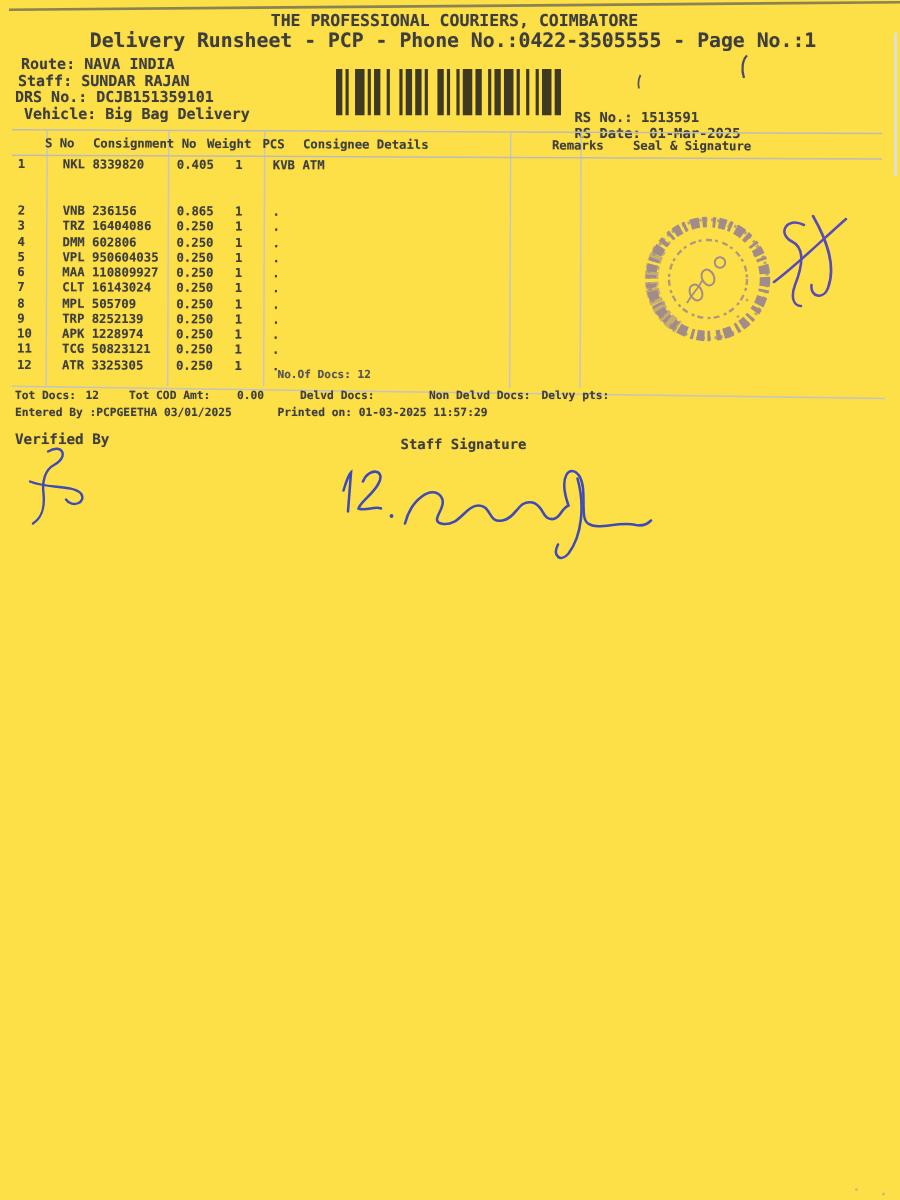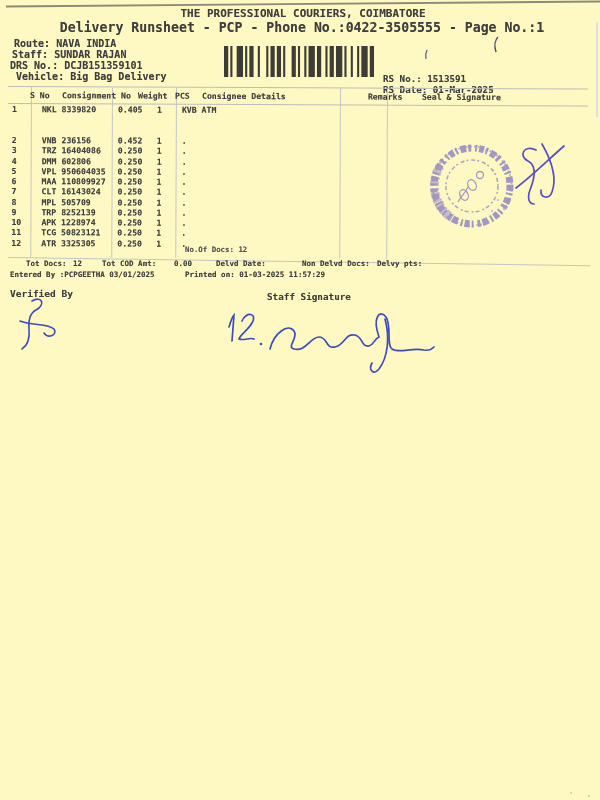--- a/index.html
+++ b/index.html
@@ -1,42 +1,42 @@
 <!DOCTYPE html>
 <html style="--ink: #2e3ec0; --seal: #473bc4; --stamp: #5848c2;"><head>
 <meta charset="utf-8">
 <style>
   html,body{margin:0;padding:0;}
   body{
     width:600px;height:800px;background:#ffffff;overflow:hidden;
     font-family:"DejaVu Sans Mono", monospace;
     color:#3e3e3e;
   }
-  .page{position:relative;width:600px;height:800px;background:#fef9c3;}
+  .page{position:relative;width:600px;height:800px;background:#fde047;}
   .txt{position:absolute;font-weight:700;white-space:pre;text-shadow:0 0 .6px rgba(80,80,80,.45);}
   .company{top:7px;left:0;right:0;text-align:center;font-size:11px;transform:translateX(3px);}
   .subtitle{top:20px;left:0;right:0;text-align:center;font-size:13.2px;transform:translateX(2px);}
   .info{font-size:10px;}
   .rsinfo{font-size:9.2px;margin-top:30px;}
   
   .table{position:absolute;left:8px;top:86px;width:580px;height:170px;
          border-top:1px solid #bcbcbc;transform:rotate(.25deg);transform-origin:0 0;}
   .thead{position:absolute;left:0;top:0;width:100%;height:16px;border-bottom:1px solid #bcbcbc;}
   .thead span{position:absolute;top:3px;font-size:8.2px;font-weight:700;white-space:pre;text-shadow:0 0 .5px rgba(80,80,80,.45);padding-left:20px;}
   .vline{position:absolute;top:0;width:1px;height:170px;background:#c6c6c6;}
   .rows{position:absolute;left:0;top:17px;right:0;}
   .trow{position:relative;height:10.25px;}
   .trow.first{height:31px;}
   .trow span{position:absolute;top:0;font-size:8.2px;font-weight:700;line-height:10px;white-space:pre;text-shadow:0 0 .5px rgba(80,80,80,.45);}
   .c-sno{left:4px;}.c-con{left:34px;}.c-wt{left:110px;}.c-pcs{left:149px;}.c-det{left:174px;}
   .nodocs{top:245px;left:185px;font-size:7.4px;color:#555;}
   .sep{position:absolute;left:8px;top:257px;width:582px;height:1px;background:#c4c4c4;
        transform:rotate(.8deg);transform-origin:0 0;}
   .tot{font-size:7.5px;}
-  .t1{top:259px;margin-left:16px;}.t2{top:269.5px;}
+  .t1{top:259px;}.t2{top:269.5px;}
   .verified{top:288px;left:10px;font-size:9.5px;}
   .staffsig{top:291px;left:267px;font-size:9.3px;text-align:center;}
   svg{position:absolute;display:block;}
   .ink{color:var(--ink,#2e3ec0);}
   .sealink{color:var(--seal,#473bc4);}
   .stampink{color:var(--stamp,#5848c2);}
   .right-edge{position:absolute;right:2px;top:22px;width:2px;height:95px;background:#dedede;}
   .speck{position:absolute;width:2px;height:2px;border-radius:50%;background:#9a9a9a;opacity:.5;}
 </style>
 </head>
@@ -113,21 +113,21 @@
         <div class="trow first">
       <span class="c-sno">1</span>
       <span class="c-con">NKL 8339820</span>
       <span class="c-wt">0.405</span>
       <span class="c-pcs">1</span>
       <span class="c-det">KVB ATM</span>
     </div>
         <div class="trow">
       <span class="c-sno">2</span>
       <span class="c-con">VNB 236156</span>
-      <span class="c-wt">0.452</span>
+      <span class="c-wt">0.865</span>
       <span class="c-pcs">1</span>
       <span class="c-det">.</span>
     </div>
         <div class="trow">
       <span class="c-sno">3</span>
       <span class="c-con">TRZ 16404086</span>
       <span class="c-wt">0.250</span>
       <span class="c-pcs">1</span>
       <span class="c-det">.</span>
     </div>
@@ -236,21 +236,21 @@
     </g>
   </svg>
 
   <div class="txt nodocs">No.Of Docs: 12</div>
   <div class="sep"></div>
 
   <div class="txt tot t1" style="left:10px">Tot Docs:</div>
   <div class="txt tot t1" style="left:57px">12</div>
   <div class="txt tot t1" style="left:86px">Tot COD Amt:</div>
   <div class="txt tot t1" style="left:158px">0.00</div>
-  <div class="txt tot t1" style="left:200px">Delvd Date:</div>
+  <div class="txt tot t1" style="left:200px">Delvd Docs:</div>
   <div class="txt tot t1" style="left:286px">Non Delvd Docs:</div>
   <div class="txt tot t1" style="left:361px">Delvy pts:</div>
   <div class="txt tot t2" style="left:10px">Entered By :PCPGEETHA 03/01/2025</div>
   <div class="txt tot t2" style="left:185px">Printed on: 01-03-2025 11:57:29</div>
 
   <div class="txt verified">Verified By</div>
   <svg class="ink" style="left:6px;top:293px" width="70" height="60" viewBox="0 0 70 60">
     <g stroke="currentColor" stroke-width="1.6" fill="none" stroke-linecap="round" opacity=".92">
       <path d="M26,8 C36,2 40,12 30,17 C24,20 22,28 23,36 C24,46 22,52 16,56"></path>
       <path d="M14,28 C26,33 42,30 48,36 C52,42 42,46 38,40"></path>

